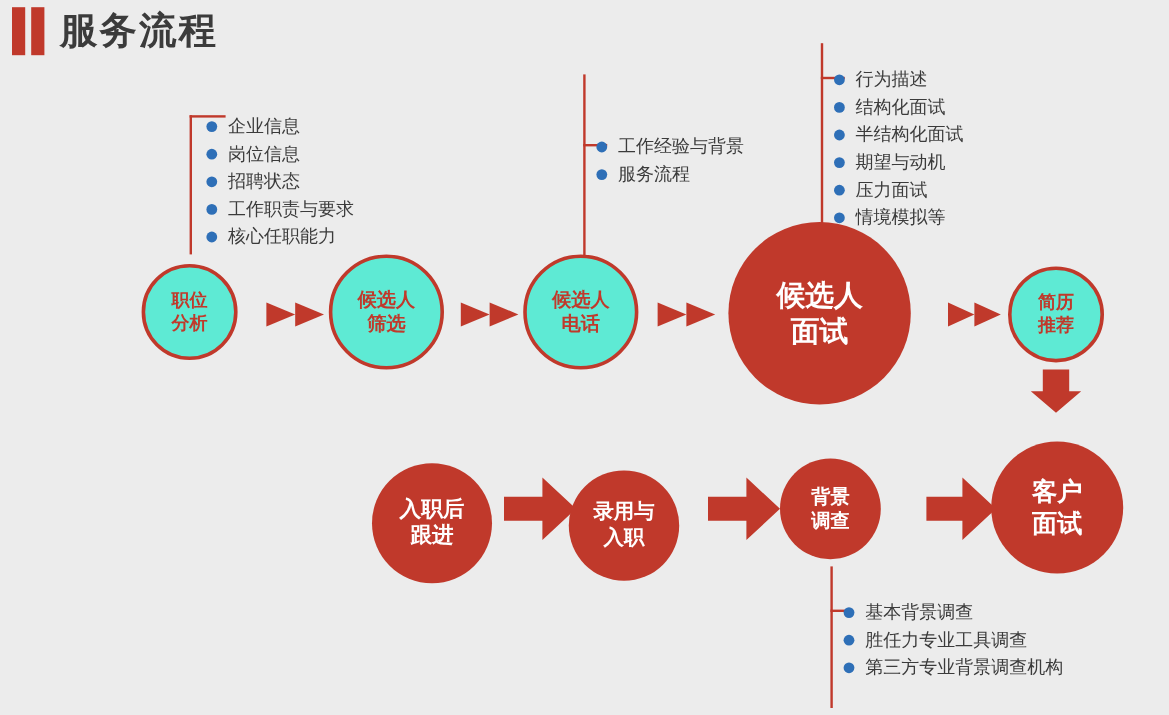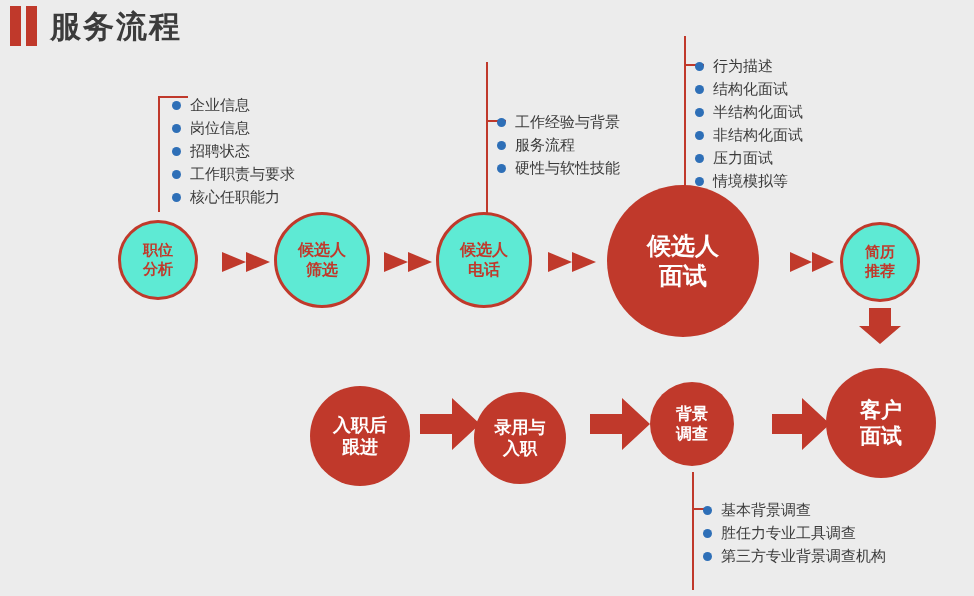--- a/index.html
+++ b/index.html
@@ -85,42 +85,38 @@
 
 <div class="bullets" style="left:497px;top:112px;">
   <div class="bullet-row">
       <span class="dot"></span>
       <span class="btxt">工作经验与背景</span>
     </div>
   <div class="bullet-row">
       <span class="dot"></span>
       <span class="btxt">服务流程</span>
     </div>
-  <div class="bullet-row">
-      <span class="dot"></span>
-      <span class="btxt">硬性与软性技能</span>
-    </div>
 </div>
 
 <div class="bullets" style="left:695px;top:56px;">
   <div class="bullet-row">
       <span class="dot"></span>
       <span class="btxt">行为描述</span>
     </div>
   <div class="bullet-row">
       <span class="dot"></span>
       <span class="btxt">结构化面试</span>
     </div>
   <div class="bullet-row">
       <span class="dot"></span>
       <span class="btxt">半结构化面试</span>
     </div>
   <div class="bullet-row">
       <span class="dot"></span>
-      <span class="btxt">非结构化面试</span>
+      <span class="btxt">期望与动机</span>
     </div>
   <div class="bullet-row">
       <span class="dot"></span>
       <span class="btxt">压力面试</span>
     </div>
   <div class="bullet-row">
       <span class="dot"></span>
       <span class="btxt">情境模拟等</span>
     </div>
 </div>

